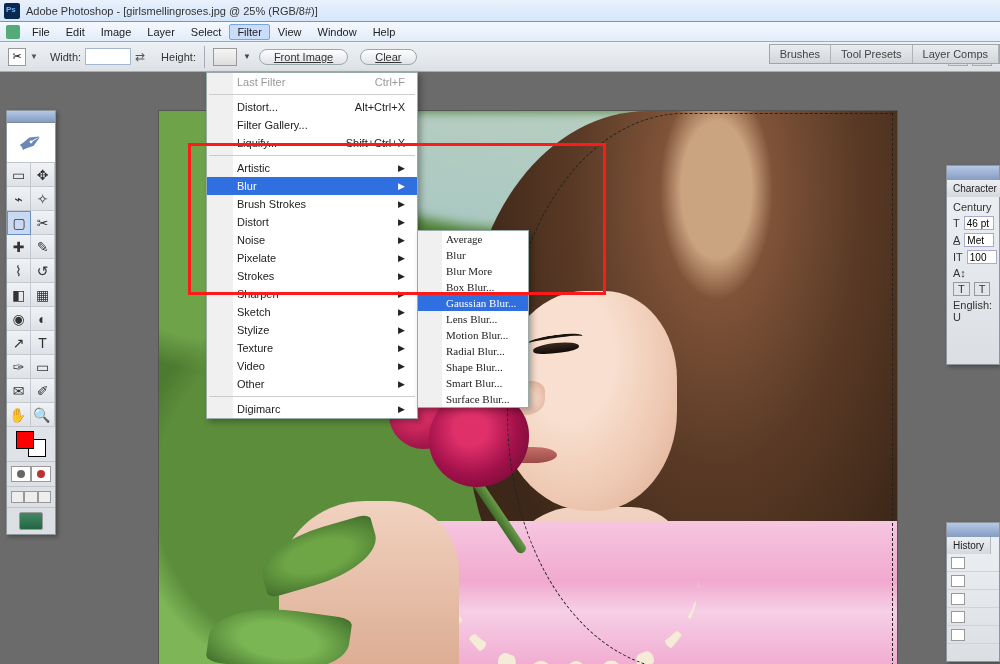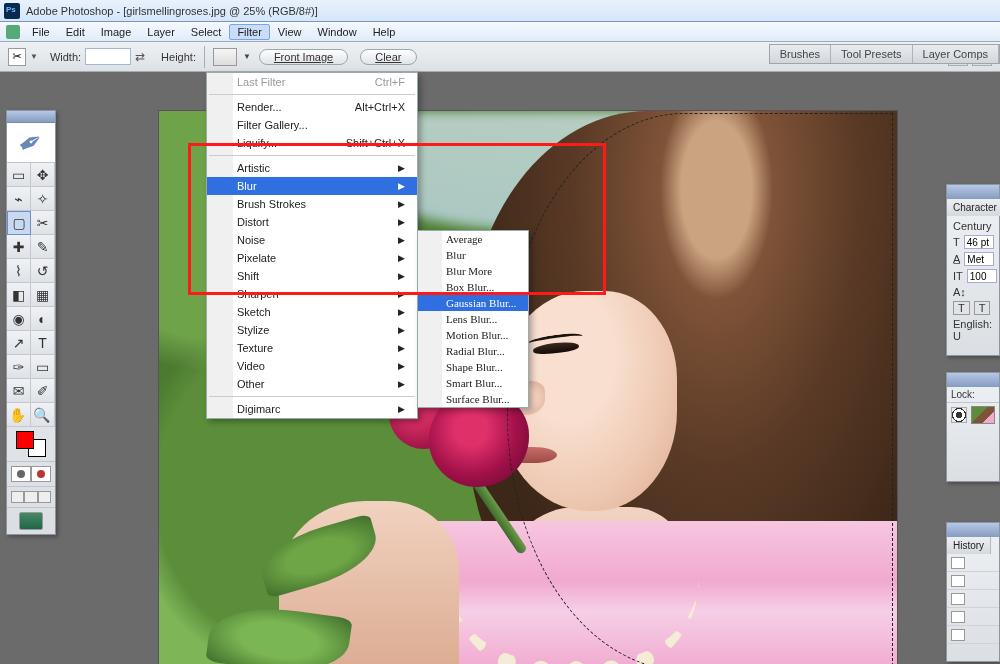--- a/index.html
+++ b/index.html
@@ -96,21 +96,21 @@
 .redbox { position: absolute; top: 143px; left: 188px; width: 418px; height: 152px; border: 3px solid #ff1a1a; z-index: 60; pointer-events: none; }
 
 
 .rpanel { position: absolute; right: 0; background: linear-gradient(#eef1f4,#dbdfe4); border: 1px solid #8e959d; box-shadow: 2px 2px 4px rgba(0,0,0,.3); }
 .rpanel .phead { height: 14px; background: linear-gradient(#b4c8e7,#869cc0); }
 .rpanel .ptab2 { display: flex; }
 .rpanel .ptab2 .tab { padding: 3px 6px; background: linear-gradient(#eceff2,#d5d9de); border-right: 1px solid #b4b9bf; color: #222; font-size: 10px; }
 .rpanel .body { padding: 4px 6px; display: flex; flex-direction: column; gap: 3px; }
 .rpanel .row { display: flex; align-items: center; gap: 4px; font-size: 10px; color: #333; }
 .rpanel .inp { width: 30px; height: 14px; border: 1px solid #aac; background: #fff; font-size: 10px; padding: 0 2px; }
-.charpanel { top: 112px; width: 54px; height: 172px; padding-bottom: 4px; }
+.charpanel { top: 93px; width: 54px; height: 200px; padding-bottom: 4px; }
 .layerspanel { top: 300px; width: 54px; height: 110px; }
 .layerspanel .lock { font-size: 10px; color: #333; padding: 2px 4px; }
 .layerspanel .layerrow { display: flex; align-items: center; height: 24px; border-top: 1px solid #c0c5cb; }
 .layerspanel .eye { width: 16px; height: 16px; margin: 0 4px; background: radial-gradient(circle, #333 0 3px, #fff 3px 6px, #333 6px 7px, transparent 7px); border: 1px solid #aaa; }
 .layerspanel .thumb { width: 24px; height: 18px; background: linear-gradient(135deg,#5b8d3a 0 40%,#7f5338 40% 70%,#f1a9cf 70% 100%); border: 1px solid #888; }
 .histpanel { top: 450px; width: 54px; height: 140px; }
 .histpanel .hrow { display: flex; align-items: center; height: 18px; border-bottom: 1px solid #cfd3d8; padding: 0 4px; gap: 4px; }
 .histpanel .hic { width: 14px; height: 12px; border: 1px solid #999; background: #fff; }
 
 </style>
@@ -235,21 +235,21 @@
     <div class="sel-ants"></div>
   </div>
 
   <div class="dropdown">
     <div class="ditem disabled">
       <span>Last Filter</span>
       <span class="shortcut">Ctrl+F</span>
     </div>
     <hr>
     <div class="ditem">
-        <span>Render...</span>
+        <span>Distort...</span>
         <span class="shortcut">Alt+Ctrl+X</span>
       </div>
     <div class="ditem">
         <span>Filter Gallery...</span>
       </div>
     <div class="ditem">
         <span>Liquify...</span>
         <span class="shortcut">Shift+Ctrl+X</span>
       </div>
     <hr>
@@ -271,21 +271,21 @@
       </div>
     <div class="ditem">
         <span>Noise</span>
         <span class="arrow-r">▶</span>
       </div>
     <div class="ditem">
         <span>Pixelate</span>
         <span class="arrow-r">▶</span>
       </div>
     <div class="ditem">
-        <span>Shift</span>
+        <span>Strokes</span>
         <span class="arrow-r">▶</span>
       </div>
     <div class="ditem">
         <span>Sharpen</span>
         <span class="arrow-r">▶</span>
       </div>
     <div class="ditem">
         <span>Sketch</span>
         <span class="arrow-r">▶</span>
       </div>
@@ -353,28 +353,20 @@
       <div class="row">
           <span style="border:1px solid #999;padding:0 4px">T</span>
           <span style="border:1px solid #999;padding:0 4px">T</span>
         </div>
       <div class="row">
           <span>English: U</span>
         </div>
     </div>
   </div>
 
-  <div class="rpanel layerspanel">
-    <div class="phead"></div>
-    <div class="lock">Lock:</div>
-    <div class="layerrow">
-      <div class="eye"></div>
-      <div class="thumb"></div>
-    </div>
-  </div>
 
   <div class="rpanel histpanel">
     <div class="phead"></div>
     <div class="ptab2">
         <div class="tab">History</div>
       </div>
     <div class="hrow">
         <div class="hic"></div>
       </div>
     <div class="hrow">

